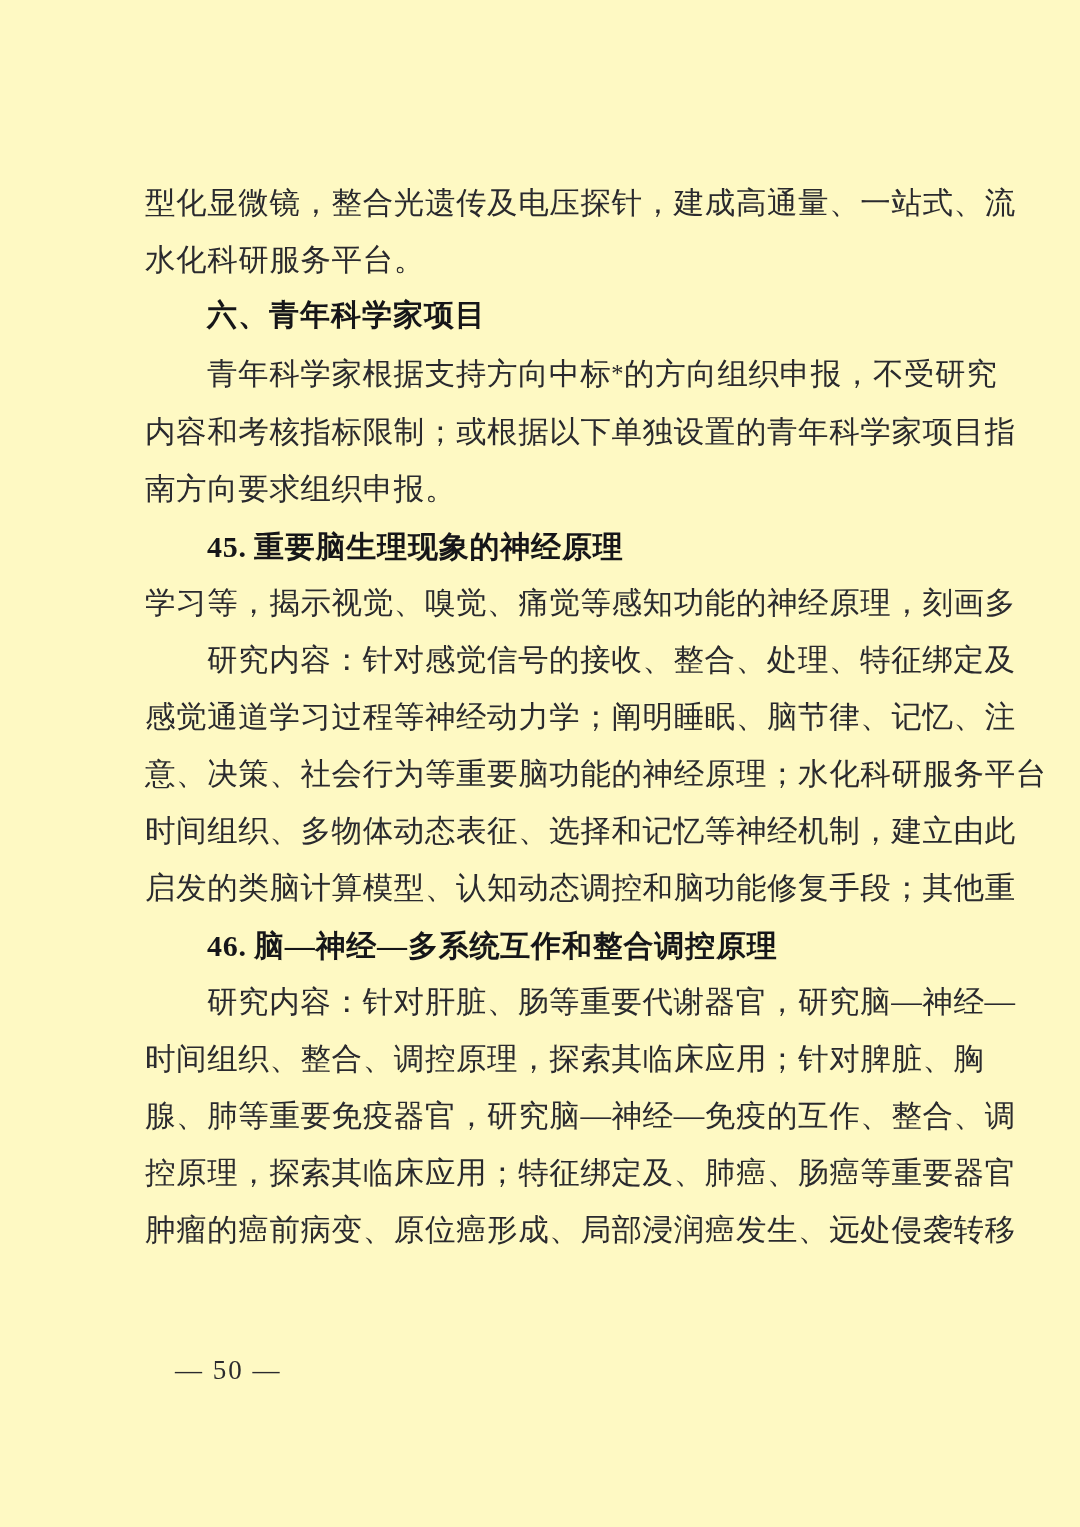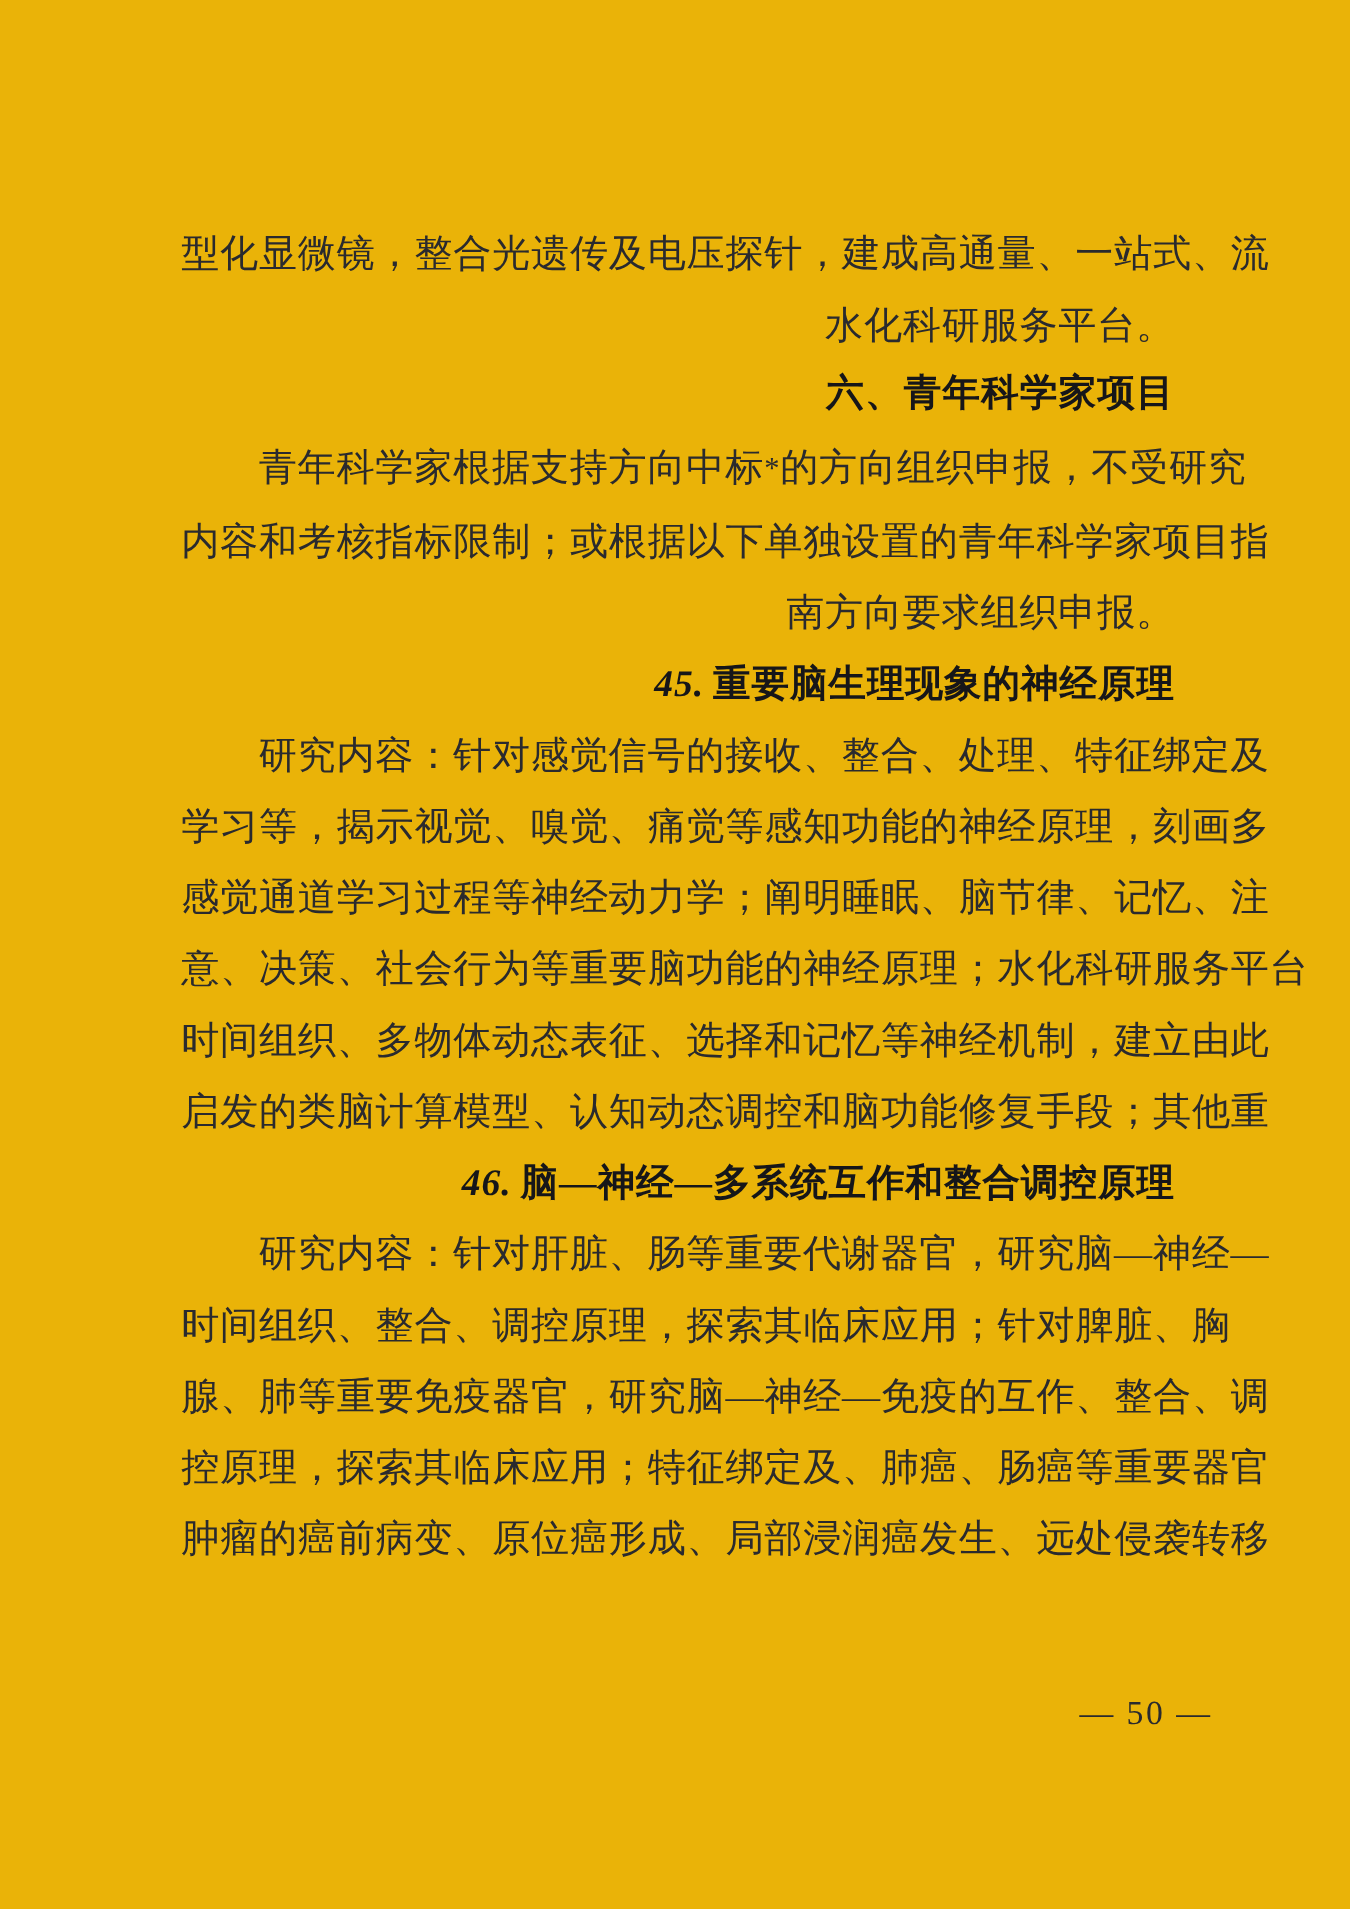--- a/index.html
+++ b/index.html
@@ -4,25 +4,24 @@
 <style>
   html, body {
     margin: 0;
     padding: 0;
     background: #ffffff;
   }
   .page {
     position: relative;
     width: 1080px;
     height: 1527px;
-    background: #eab308;
+    background: #fef9c3;
     overflow: hidden;
     font-family: "Liberation Serif", "DejaVu Serif", serif;
     color: #1d1d1f;
-    text-align: right;
   }
   .content {
     position: absolute;
     left: 145px;
     top: 175px;
     width: 795px;
   }
   
   .line {
     font-family: "Liberation Serif", "DejaVu Serif", serif;
@@ -51,21 +50,20 @@
     font-size: 30px;
     font-weight: bold;
     line-height: 57px;
     letter-spacing: 0.8px;
     padding-left: 62px;
     color: #161619;
   }
   .item-heading .num {
     font-family: "Liberation Serif", "DejaVu Serif", serif;
     margin-right: 7px;
-    font-style: italic;
   }
   .footer {
     position: absolute;
     left: 130px;
     top: 1355px;
     width: 795px;
     font-family: "Liberation Serif", "DejaVu Serif", serif;
     font-size: 27px;
     color: #2a2a2e;
     letter-spacing: 2px;
@@ -95,22 +93,22 @@
     <div>
       <div class="line indent"><span>青年科学家根据支持方向中标<sup class="asterisk">*</sup>的方向组织申报，不受研究</span></div>
       <div class="line">内容和考核指标限制；或根据以下单独设置的青年科学家项目指</div>
       <div class="line">南方向要求组织申报。</div>
     </div>
 
     <div class="item-heading">
       <span class="num">45.</span><span>重要脑生理现象的神经原理</span>
     </div>
     <div>
+      <div class="line">学习等，揭示视觉、嗅觉、痛觉等感知功能的神经原理，刻画多</div>
       <div class="line indent">研究内容：针对感觉信号的接收、整合、处理、特征绑定及</div>
-      <div class="line">学习等，揭示视觉、嗅觉、痛觉等感知功能的神经原理，刻画多</div>
       <div class="line">感觉通道学习过程等神经动力学；阐明睡眠、脑节律、记忆、注</div>
       <div class="line">意、决策、社会行为等重要脑功能的神经原理；水化科研服务平台</div>
       <div class="line">时间组织、多物体动态表征、选择和记忆等神经机制，建立由此</div>
       <div class="line">启发的类脑计算模型、认知动态调控和脑功能修复手段；其他重</div>
     </div>
 
     <div class="item-heading">
       <span class="num">46.</span><span>脑—神经—多系统互作和整合调控原理</span>
     </div>
     <div>

